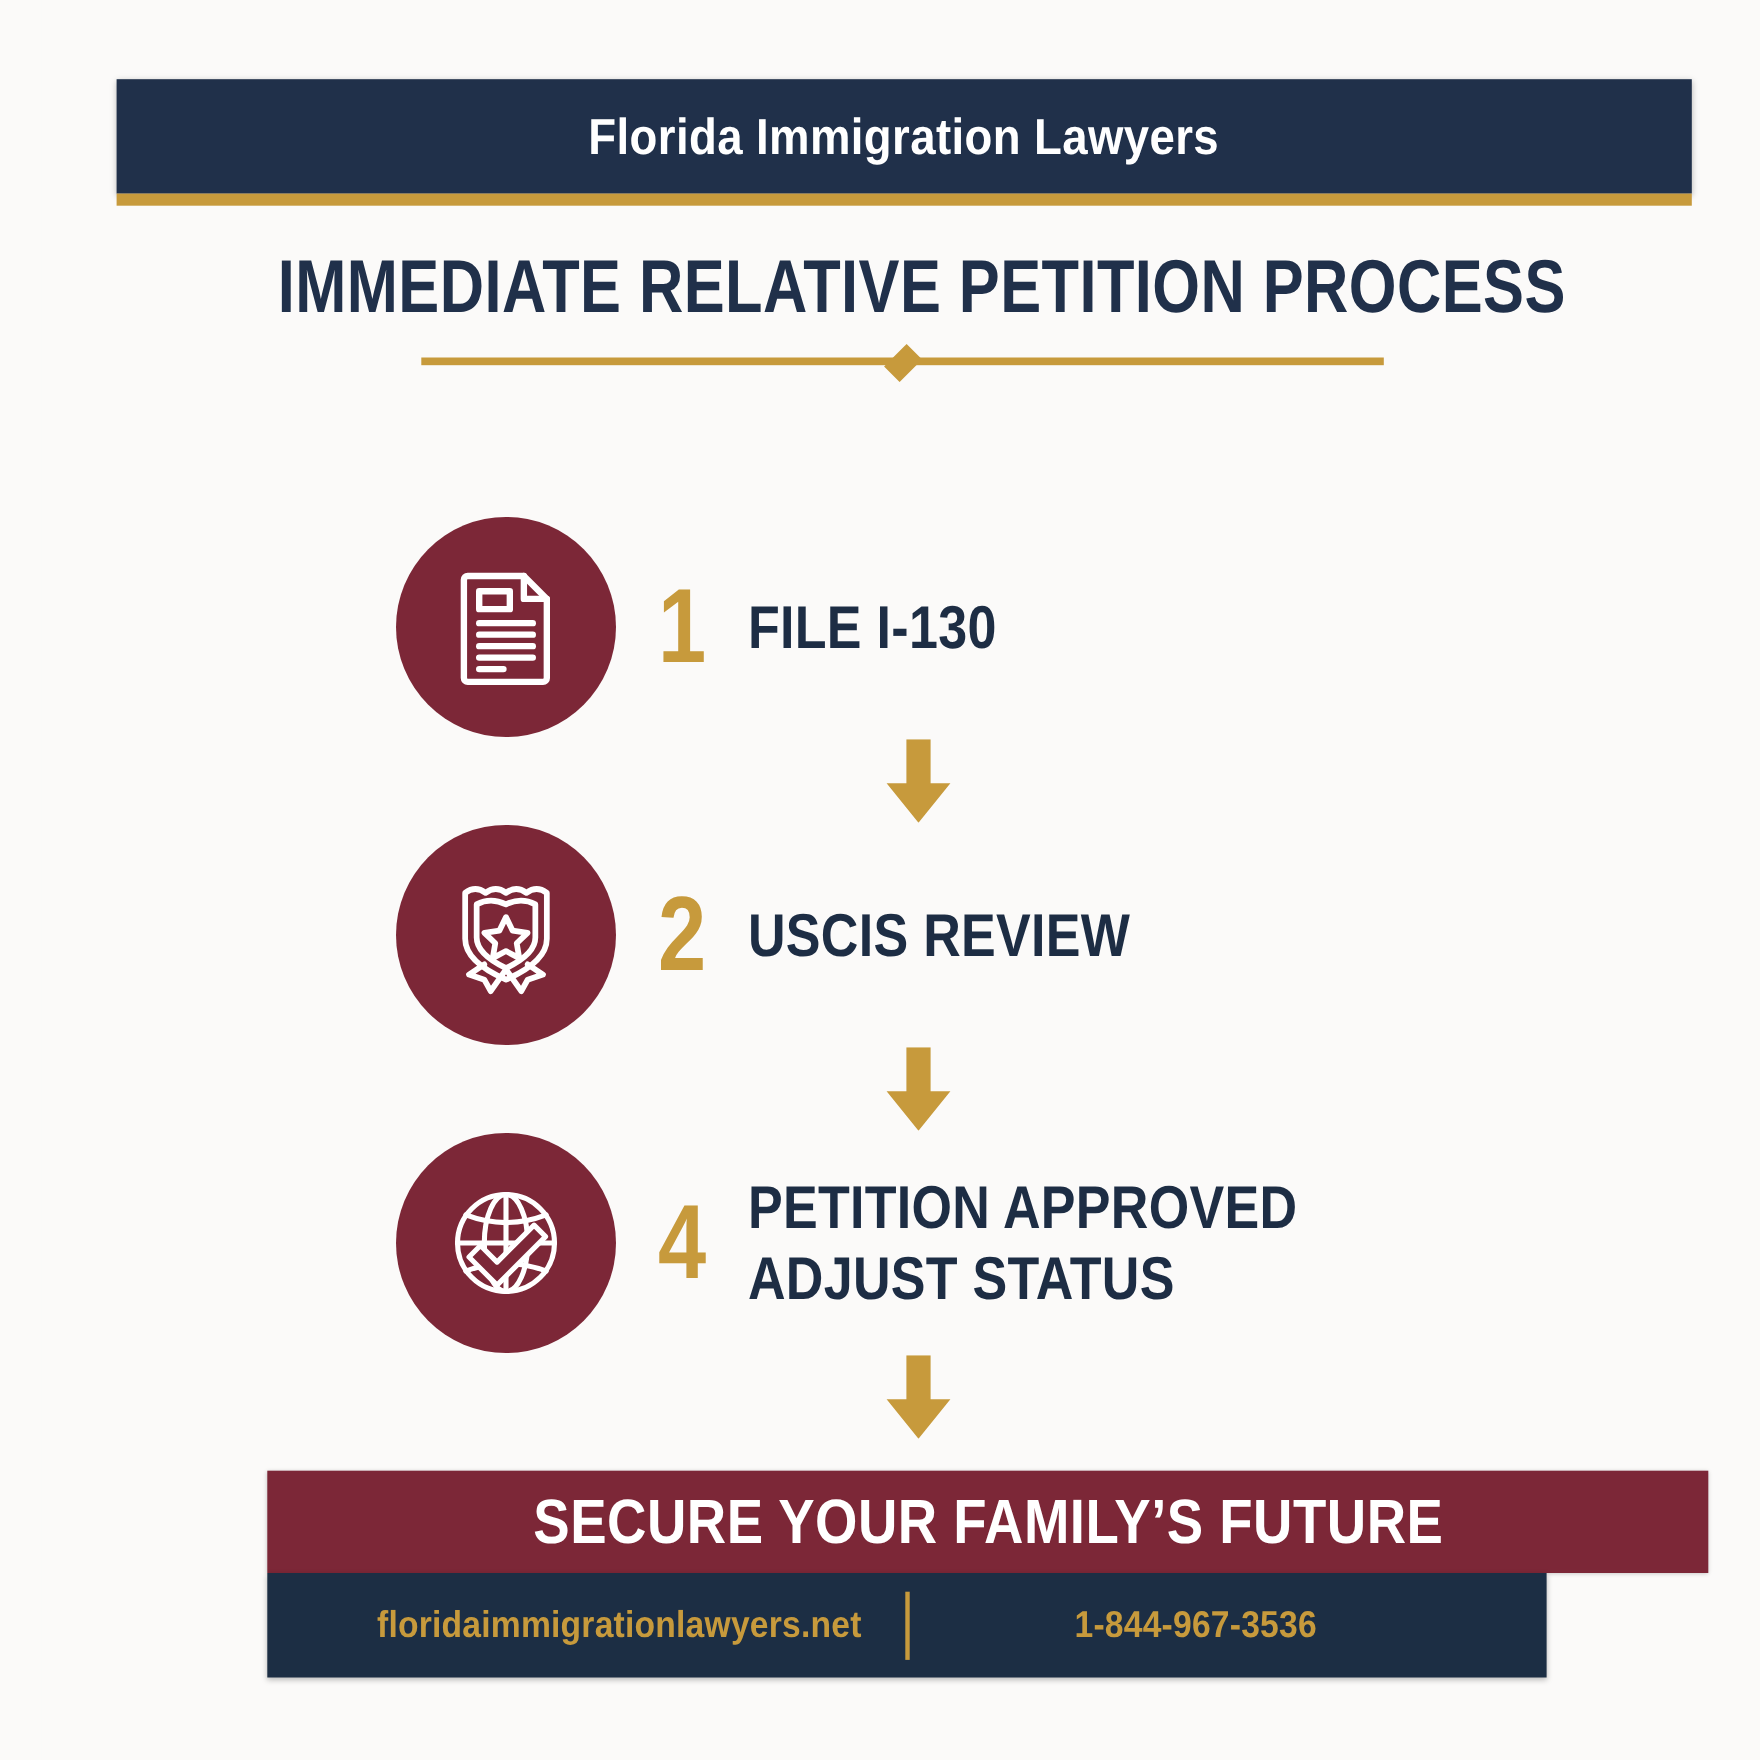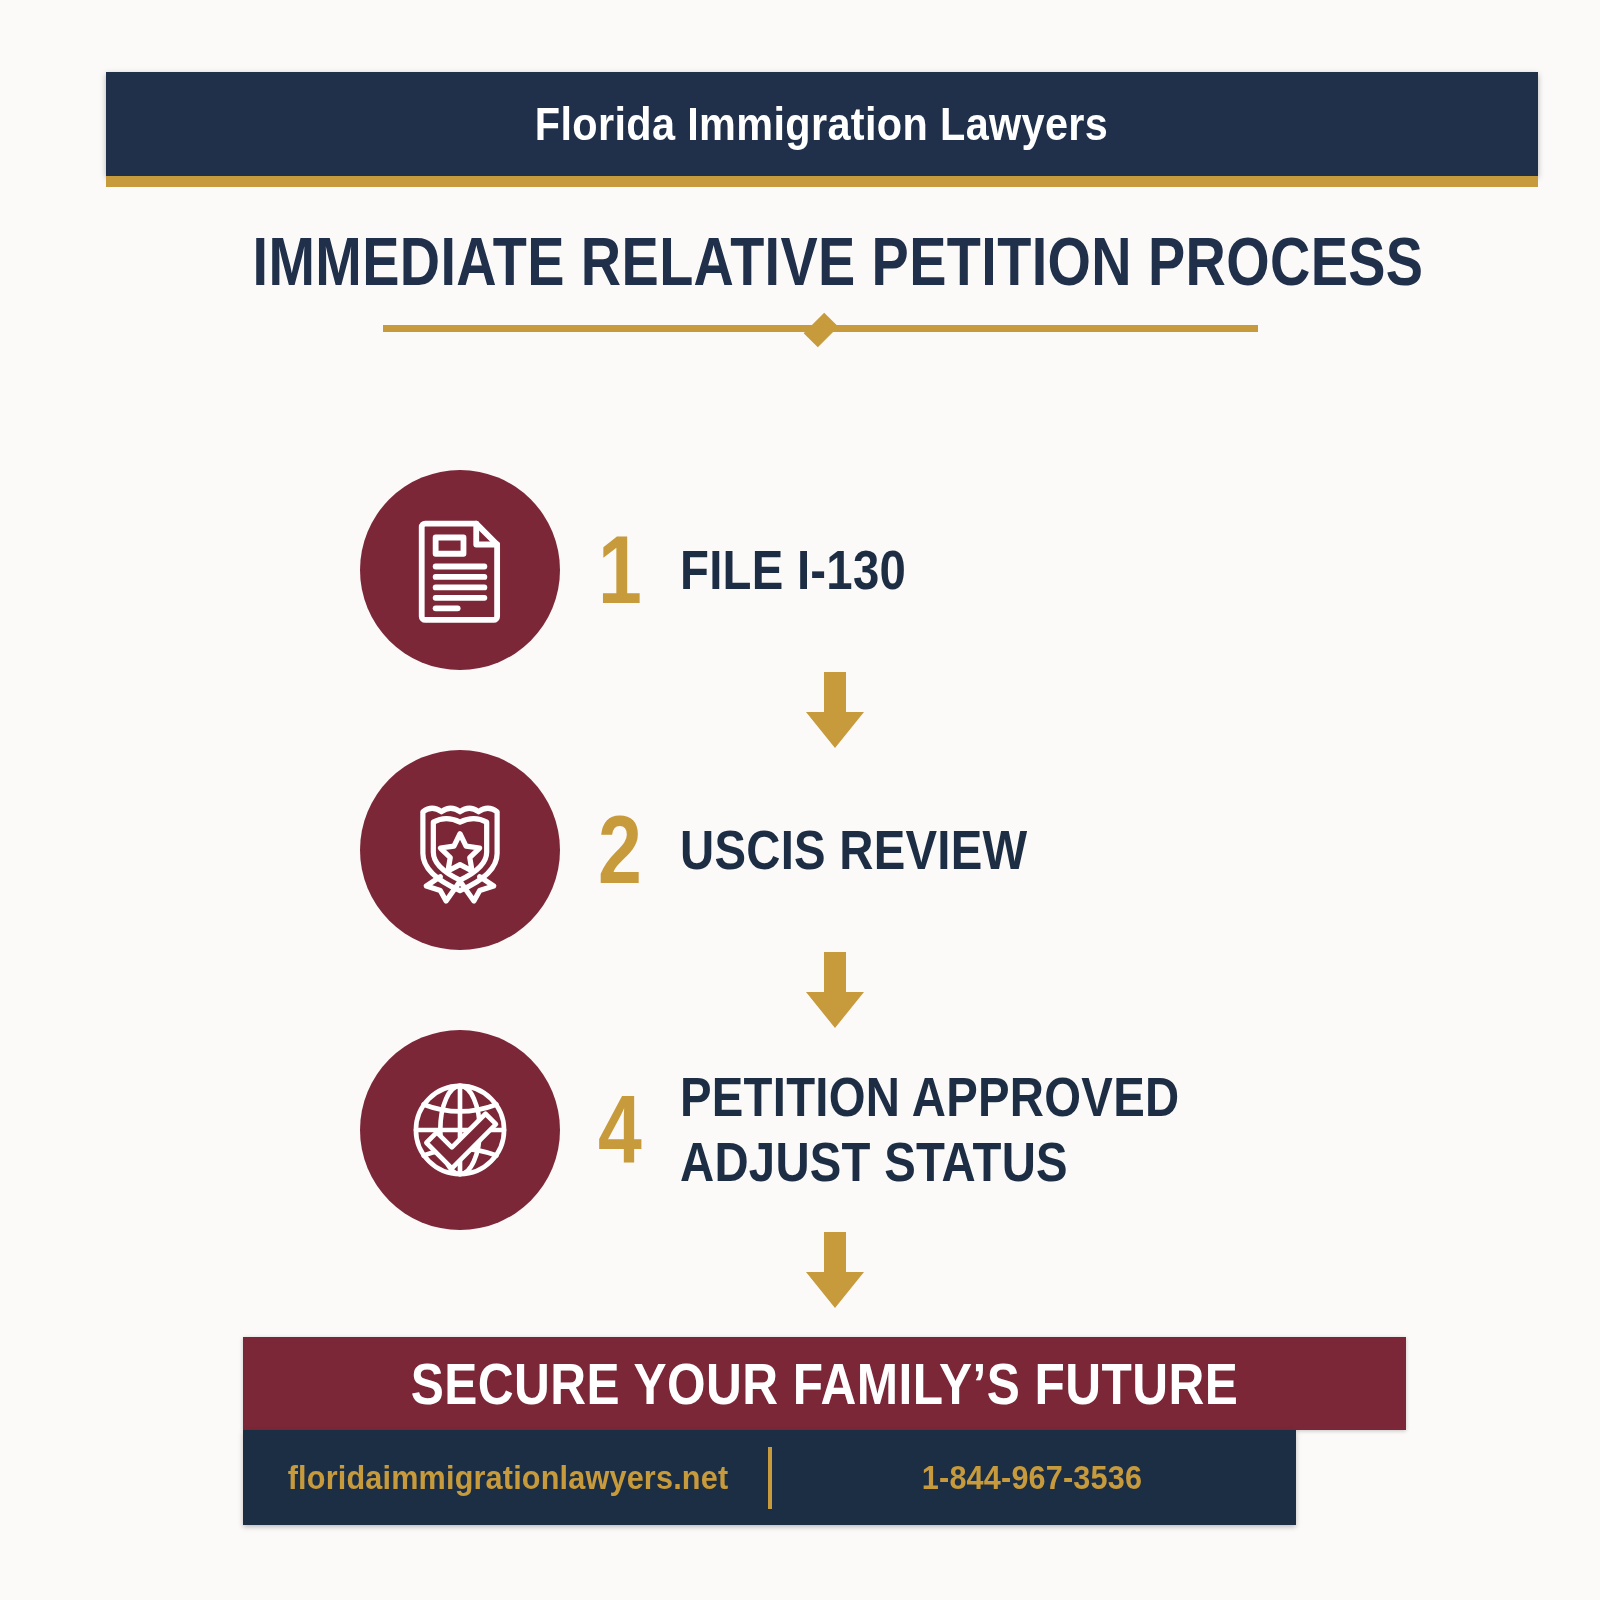--- a/index.html
+++ b/index.html
@@ -159,42 +159,42 @@
     padding-left: 760px;
     box-sizing: border-box;
   }
   .arrow-wrap svg { display: block; }
 
   
   .cta-banner {
     position: absolute;
     left: 205px;
     top: 1337px;
-    width: 1163px;
+    width: 1310px;
     height: 93px;
     background: #7c2737;
     display: flex;
     align-items: center;
     justify-content: center;
     box-shadow: 0 1px 4px rgba(0,0,0,0.22);
   }
   .cta-text {
     color: #ffffff;
     font-family: "Liberation Sans Narrow", "Liberation Sans", sans-serif;
     font-size: 57px;
     font-weight: bold;
     letter-spacing: 0.5px;
     transform: scaleX(0.87);
     white-space: nowrap;
   }
   .footer-bar {
     position: absolute;
     left: 205px;
     top: 1430px;
-    width: 1053px;
+    width: 1163px;
     height: 95px;
     background: #1c2e44;
     display: flex;
     align-items: center;
     justify-content: center;
     box-shadow: 0 2px 5px rgba(0,0,0,0.25);
   }
   .footer-site, .footer-phone {
     color: #c79a3c;
     font-family: "Liberation Sans Narrow", "Liberation Sans", sans-serif;

